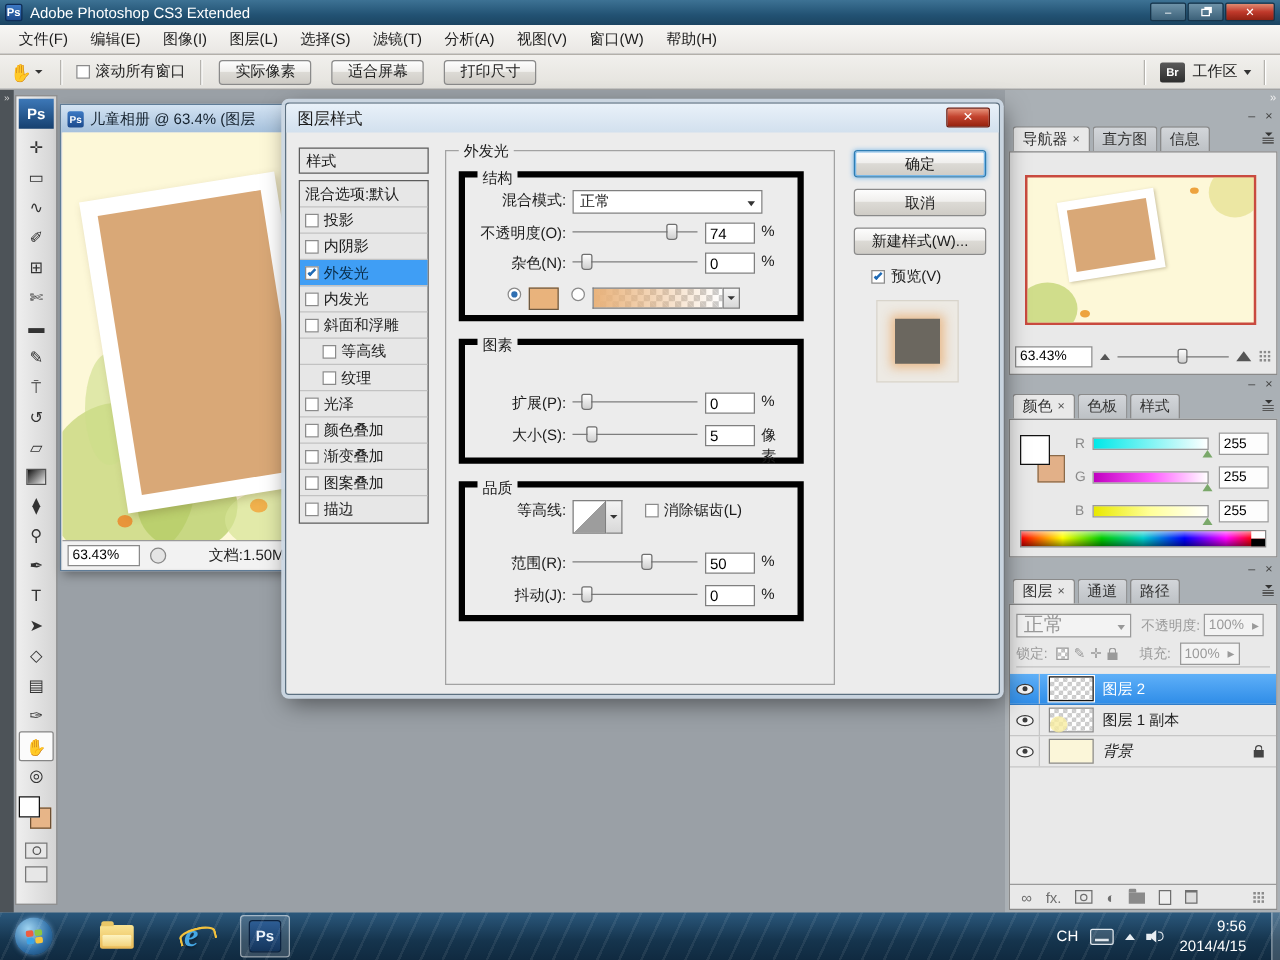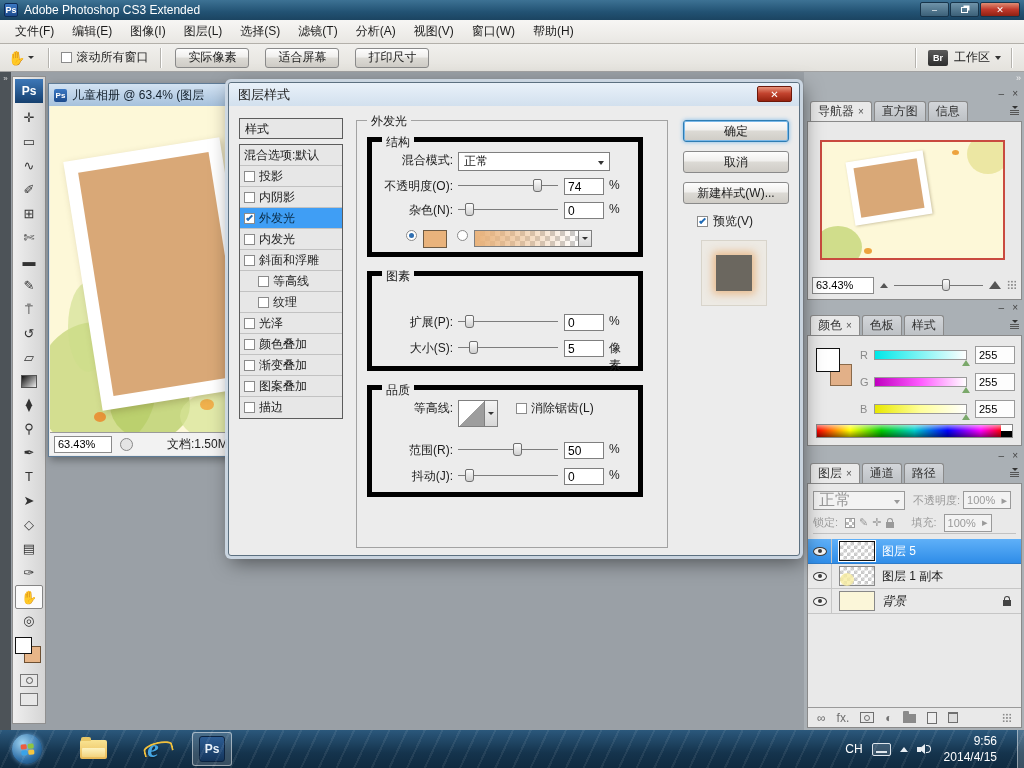--- a/index.html
+++ b/index.html
@@ -726,21 +726,21 @@
             <span>100%</span>
             <span>▸</span>
           </span>
         </div>
         <div class="llist">
           <div class="lrow sel">
             <span class="eye-cell">
                 <span class="eye"></span>
               </span>
             <span class="thumb t-sel"></span>
-            <span class="lname">图层 5</span>
+            <span class="lname">图层 2</span>
           </div>
           <div class="lrow">
             <span class="eye-cell">
                 <span class="eye"></span>
               </span>
             <span class="thumb t-pale"></span>
             <span class="lname">图层 1 副本</span>
           </div>
           <div class="lrow">
             <span class="eye-cell">

